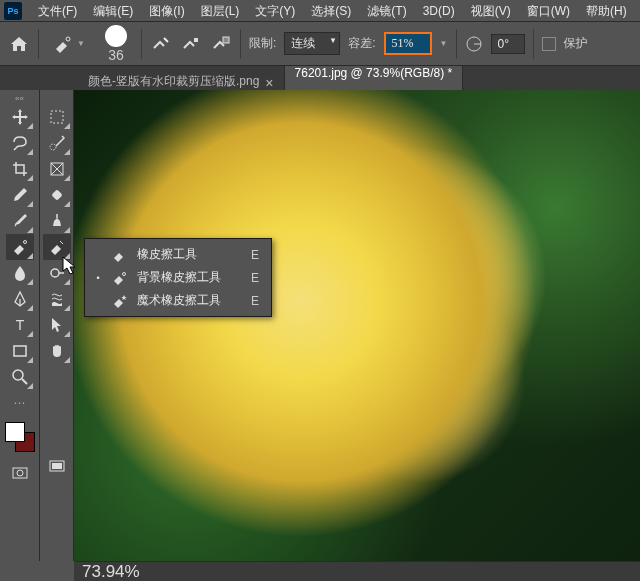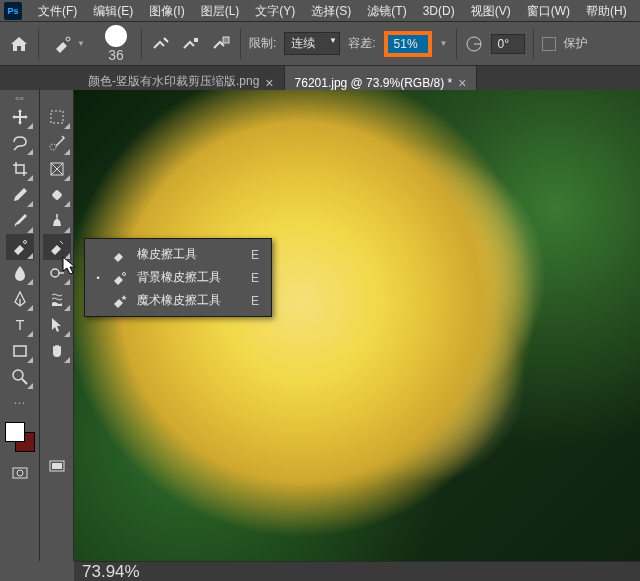--- a/index.html
+++ b/index.html
@@ -14,28 +14,28 @@
 .options-bar { height: 44px; background: #535353; display: flex; align-items: center; padding: 0 8px; border-bottom: 1px solid #2a2a2a; gap: 8px; }
 .tool-preset { display: flex; align-items: center; gap: 4px; padding: 0 6px; }
 .brush-preview { width: 34px; text-align: center; }
 .brush-dot { width: 22px; height: 22px; background: #fff; border-radius: 50%; margin: 0 auto; }
 .brush-size { font-size: 14px; color: #ccc; }
 .divider { width: 1px; height: 30px; background: #3a3a3a; }
 .opt-icon { width: 22px; height: 22px; display: flex; align-items: center; justify-content: center; }
 .opt-label { color: #d0d0d0; text-align: center; }
 .select-box { background: #3f3f3f; border: 1px solid #2a2a2a; padding: 2px 20px 2px 6px; position: relative; min-width: 56px; }
 .select-box::after { content: "▾"; position: absolute; right: 4px; font-size: 9px; }
-.pct-box { background: #0369a1; border: 4px solid #f97316; padding: 2px 6px; min-width: 48px; display: inline-block; }
+.pct-box { background: #0c4a6e; border: 2px solid #f97316; padding: 2px 6px; min-width: 48px; display: inline-block; font-family: Liberation Serif, serif; }
 .angle-val { background: #3f3f3f; border: 1px solid #2a2a2a; padding: 2px 6px; min-width: 34px; }
 .checkbox { width: 14px; height: 14px; border: 1px solid #8a8a8a; background: #535353; }
 
 
 .tabbar { height: 24px; background: #3a3a3a; display: flex; align-items: stretch; padding-left: 78px; }
 .tab { display: flex; align-items: flex-end; padding: 0 10px; color: #bbb; gap: 6px; border-right: 1px solid #2a2a2a; }
-.tab.active { background: #535353; color: #fff; }
+.tab.active { background: #535353; color: #fff; flex-direction: column; }
 .tab-close { color: #bbb; font-size: 14px; line-height: 1; }
 
 
 .workspace { display: flex; height: calc(581px - 22px - 44px - 24px - 20px); }
 .toolbox { width: 40px; background: #535353; border-right: 1px solid #2a2a2a; display: flex; flex-direction: column; align-items: center; padding-top: 2px; }
 .tool-col2 { width: 34px; background: #535353; border-right: 1px solid #2a2a2a; display: flex; flex-direction: column; align-items: center; padding-top: 2px; }
 .tool-collapse { width: 100%; height: 12px; display: flex; align-items: center; justify-content: center; color: #aaa; font-size: 8px; }
 .tool-btn { width: 28px; height: 26px; display: flex; align-items: center; justify-content: center; color: #ddd; position: relative; }
 .tool-btn.selected { background: #3a3a3a; }
 .tool-corner::after { content: ""; position: absolute; right: 1px; bottom: 1px; border: 3px solid transparent; border-right-color: #bbb; border-bottom-color: #bbb; }

